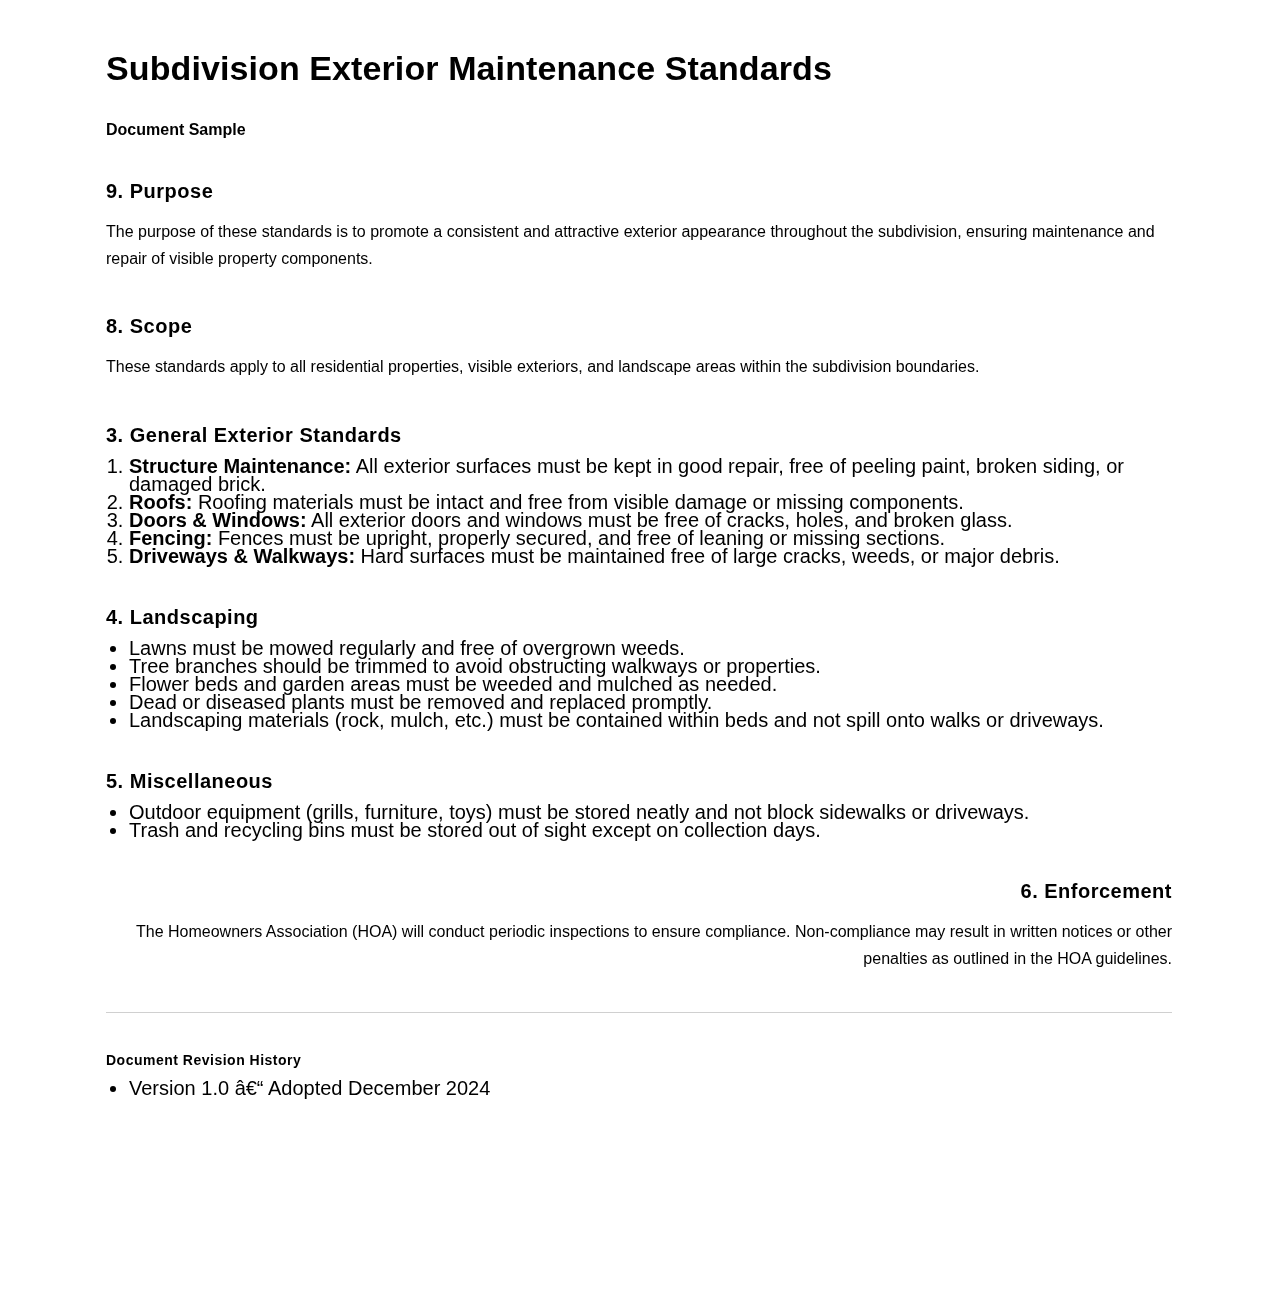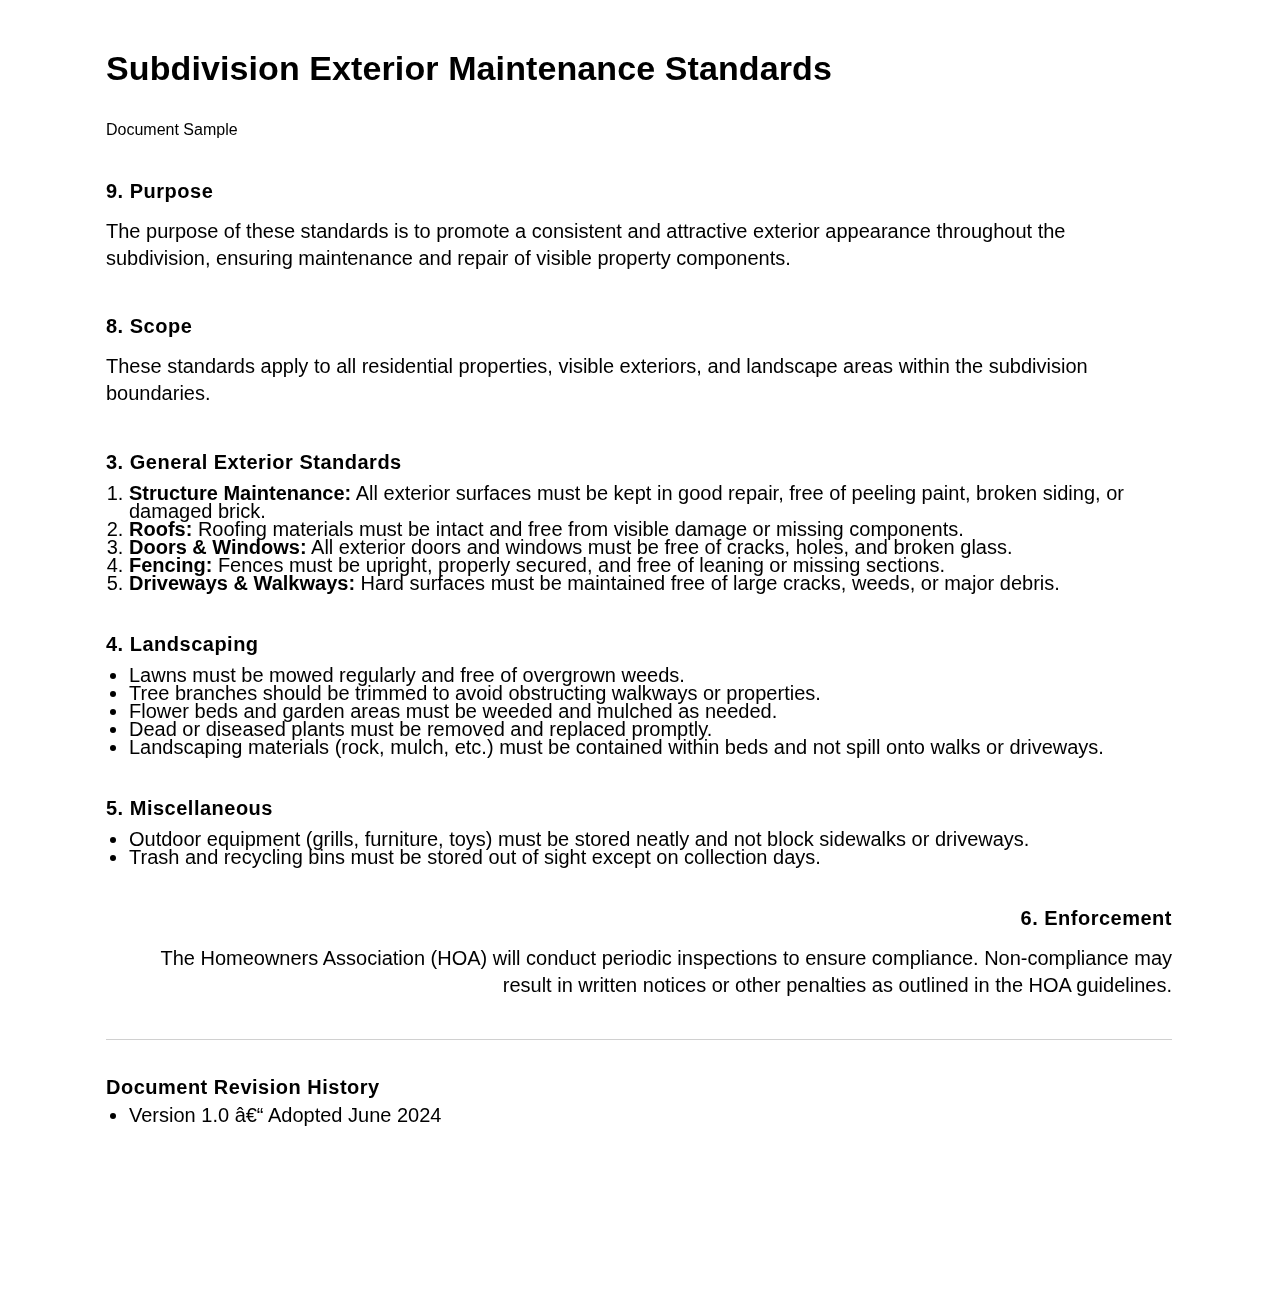--- a/index.html
+++ b/index.html
@@ -18,52 +18,52 @@
     }
     h1 {
       font-size: 34px;
       font-weight: bold;
       margin: 0;
       line-height: 40px;
       letter-spacing: 0.1px;
     }
     .subtitle {
       font-size: 16px;
-      font-weight: normal;
+      font-weight: bold;
       margin-top: 32px;
       line-height: 20px;
     }
     h2 {
       font-size: 20px;
       font-weight: bold;
       margin: 0;
       line-height: 24px;
       letter-spacing: 0.5px;
     }
     .section { margin: 0; }
     p {
       margin: 0;
       line-height: 27px;
-      font-size: 20px;
+      font-size: 16px;
     }
     ol, ul {
       margin: 0;
       padding-left: 23px;
       line-height: 18px;
       font-size: 20px;
     }
     li { line-height: 18px; }
     strong { font-weight: bold; }
     hr {
       border: none;
       border-top: 1px solid #d0d0d0;
       margin: 0;
     }
     h3 {
-      font-size: 20px;
+      font-size: 14px;
       font-weight: bold;
       margin: 0;
       line-height: 20px;
       letter-spacing: 0.5px;
     }
   </style>
 </head>
 <body>
 
 <div class="page">
@@ -114,17 +114,17 @@
   <div class="section" style="margin-top:40px;text-align:right;">
     <h2>6. Enforcement</h2>
     <p style="margin-top:15px;">The Homeowners Association (HOA) will conduct periodic inspections to ensure compliance. Non-compliance may result in written notices or other penalties as outlined in the HOA guidelines.</p>
   </div>
 
   <hr style="margin-top:40px;">
 
   <div class="section" style="margin-top:37px;">
     <h3>Document Revision History</h3>
     <ul style="margin-top:9px;">
-      <li>Version 1.0 â€“ Adopted June 2024</li>
+      <li>Version 1.0 â€“ Adopted December 2024</li>
     </ul>
   </div>
 
 </div>
 
 </body></html>

